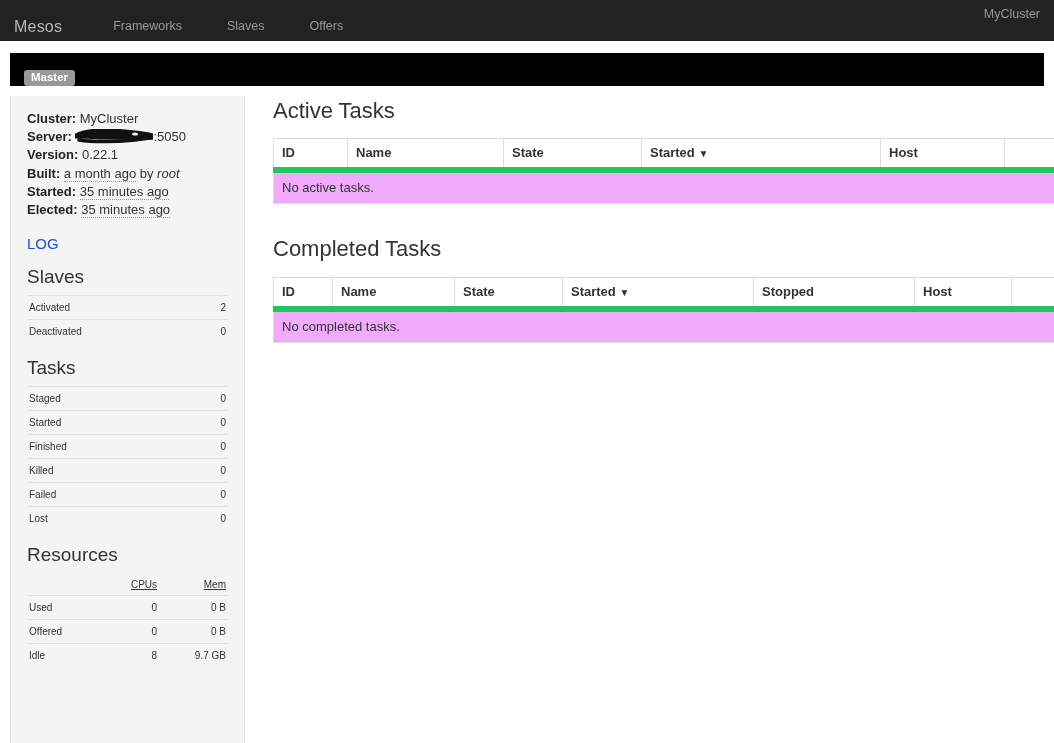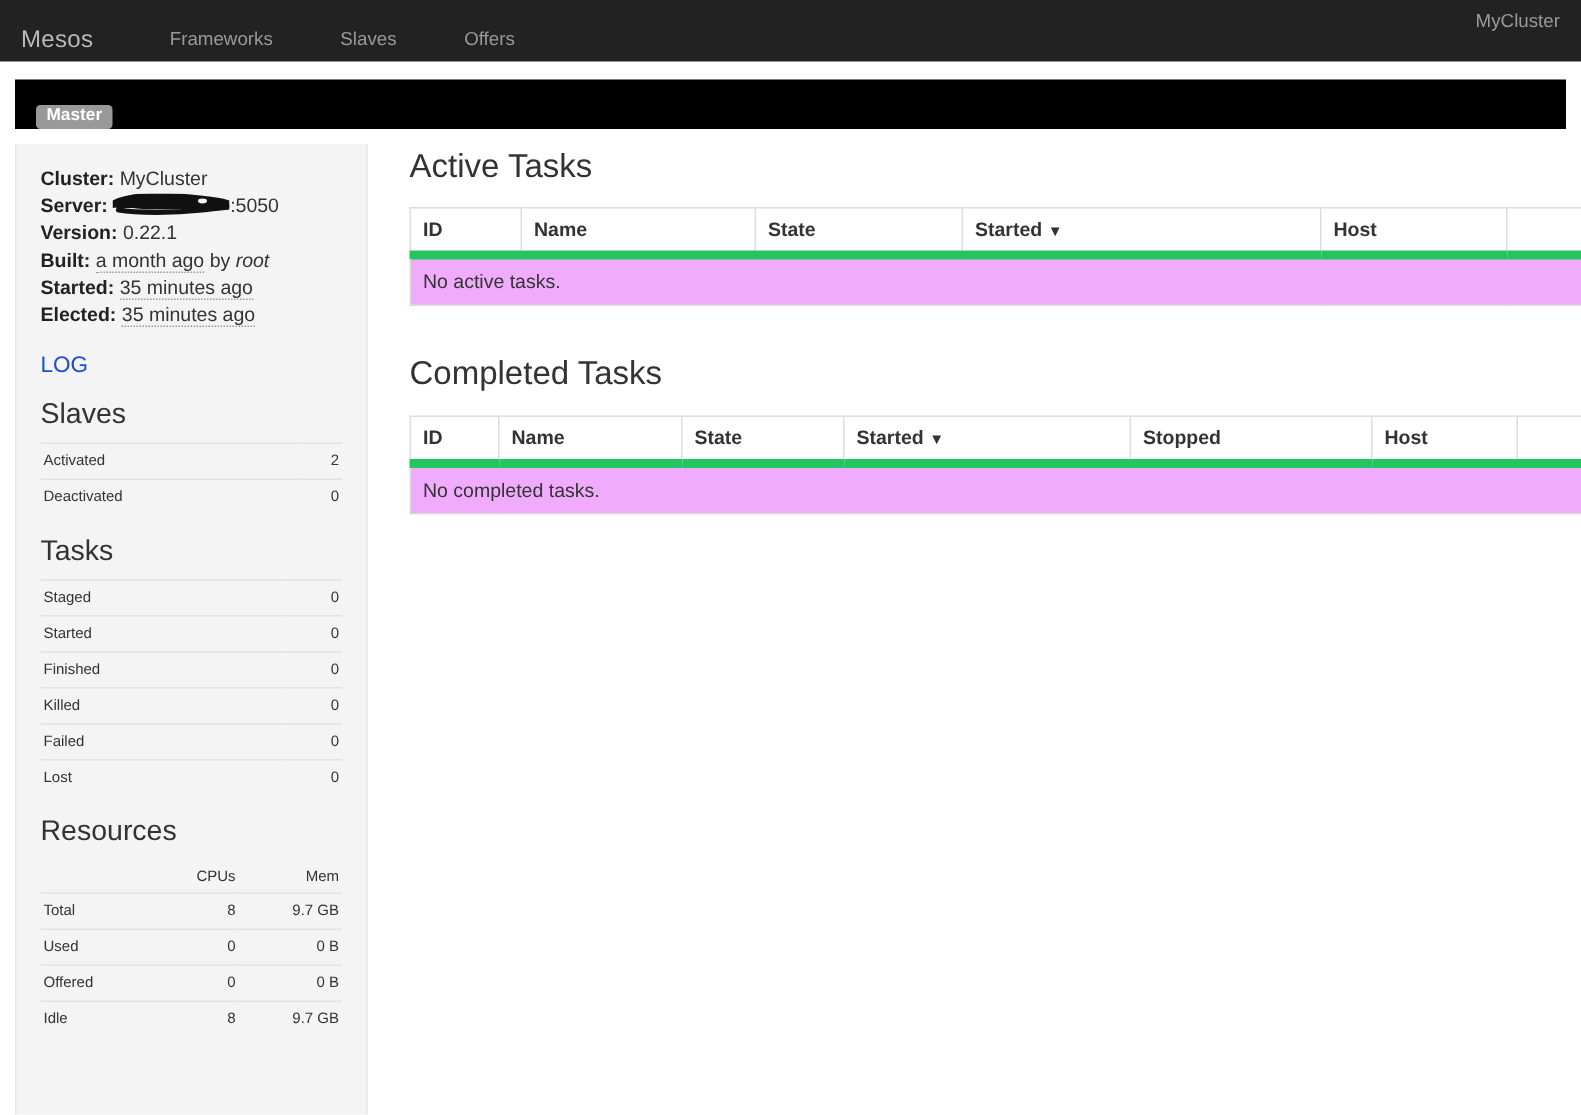--- a/index.html
+++ b/index.html
@@ -122,20 +122,21 @@
   table.side-table td, table.side-table th {
     padding: 6px 2px 6px 2px;
     border-top: 1px solid #e2e2e2;
     font-weight: normal;
     color: #333;
   }
   table.side-table thead th {
     border-top: none;
     padding-bottom: 5px;
     text-align: right;
+    text-decoration: underline;
   }
   table.side-table td.num { text-align: right; }
   table.side-table tr:first-child td { }
 
   
   .main {
     flex: 1 1 auto;
     padding-left: 28px;
     padding-top: 2px;
   }
@@ -281,25 +282,20 @@
     <h3 class="side-h">Resources</h3>
     <table class="side-table">
       <thead>
         <tr>
           <th></th>
           <th>CPUs</th>
           <th>Mem</th>
         </tr>
       </thead>
       <tbody>
-        <tr>
-          <td>Total</td>
-          <td class="num">8</td>
-          <td class="num">9.7 GB</td>
-        </tr>
         <tr>
           <td>Used</td>
           <td class="num">0</td>
           <td class="num">0 B</td>
         </tr>
         <tr>
           <td>Offered</td>
           <td class="num">0</td>
           <td class="num">0 B</td>
         </tr>

